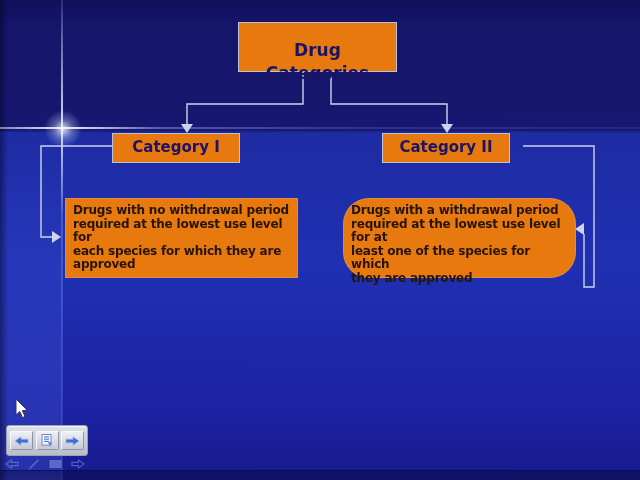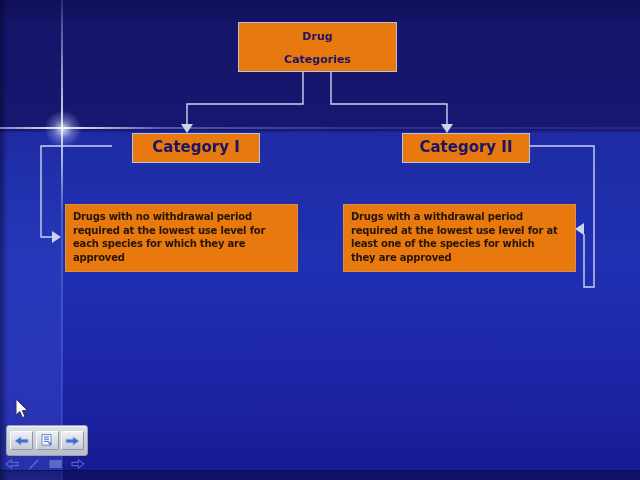--- a/index.html
+++ b/index.html
@@ -20,30 +20,30 @@
   .flare-glow{position:absolute;left:44px;top:110px;width:38px;height:38px;pointer-events:none;
     background:radial-gradient(circle,rgba(255,255,255,0.85) 0%,rgba(200,215,255,0.35) 35%,rgba(200,215,255,0) 70%);}
   .bottom-strip{position:absolute;left:0;bottom:0;width:640px;height:9px;pointer-events:none;
     border-top:1px solid rgba(5,5,55,0.55);
     background:linear-gradient(180deg,rgba(8,8,60,0.45),rgba(12,12,75,0.30));}
 
   
   .node{position:absolute;background:var(--box-fill);color:var(--title-text);
     font-weight:bold;text-align:center;box-sizing:border-box;}
   .title-node{left:238px;top:22px;width:159px;height:50px;border:1px solid var(--box-border);
-    font-size:11px;line-height:23px;padding-top:2px;}
+    font-size:17px;line-height:23px;padding-top:16px;}
   .cat-node{top:133px;width:128px;height:30px;border:1px solid var(--box-border);
-    font-size:15px;line-height:27px;margin-left:20px;}
+    font-size:15px;line-height:27px;}
   .cat1{left:112px;}
   .cat2{left:382px;}
-  .desc-node{top:204px;width:233px;height:68px;text-align:left;color:var(--desc-text);
-    font-size:10px;line-height:13.5px;letter-spacing:-0.2px;white-space:pre-line;
+  .desc-node{top:198px;width:233px;height:80px;text-align:left;color:var(--desc-text);
+    font-size:12px;line-height:13.5px;letter-spacing:-0.2px;white-space:pre-line;
     padding:5px 4px 5px 7px;border:1px solid rgba(190,200,225,0.25);}
   .desc1{left:65px;}
-  .desc2{left:343px;}
+  .desc2{left:343px;border-radius:26px;}
 
   .connectors{position:absolute;left:0;top:0;pointer-events:none;}
 
   
   .nav-toolbar{position:absolute;left:6px;top:425px;width:82px;height:31px;border-radius:3px;
     background:linear-gradient(180deg,#dde1e8 0%,#cfd3dc 40%,#b9bdc9 100%);
     border:1px solid #9aa0ae;box-shadow:inset 0 1px 0 #f2f4f8;
     display:flex;align-items:center;justify-content:space-between;padding:0 3px;box-sizing:border-box;}
   .nav-btn{width:23px;height:19px;border-radius:2px;cursor:pointer;
     background:linear-gradient(180deg,#eef0f5,#c6cad6);

